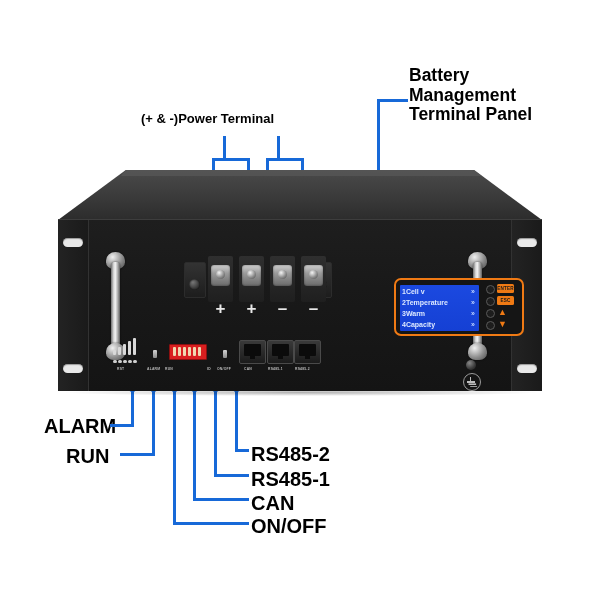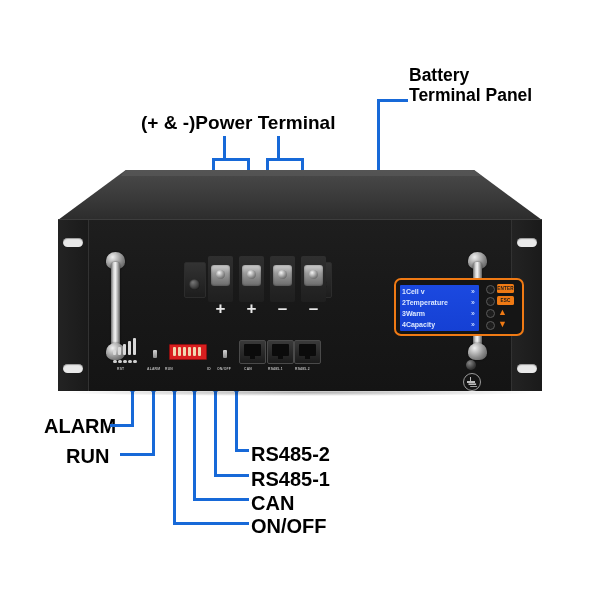--- a/index.html
+++ b/index.html
@@ -16,21 +16,21 @@
   .callout{
     position:absolute;
     color:#000;
     font-weight:bold;
     font-family:"Liberation Sans", sans-serif;
     white-space:nowrap;
     line-height:1.12;
   }
   #bms-label{left:409px;top:66px;font-size:17.5px;text-align:left;}
   #bms-label div{white-space:nowrap;}
-  #power-terminal-label{left:141px;top:112px;font-size:19px;text-align:right;}
+  #power-terminal-label{left:141px;top:112px;font-size:13px;text-align:right;}
   #alarm-label{left:44px;top:415px;font-size:20px;}
   #run-label{left:66px;top:445px;font-size:20px;}
   #rs485-2-label{left:251px;top:443px;font-size:20px;}
   #rs485-1-label{left:251px;top:468px;font-size:20px;}
   #can-label{left:251px;top:492px;font-size:20px;}
   #onoff-label{left:251px;top:515px;font-size:20px;}
 
   
   .ln{position:absolute;background:#1769d8;}
   .lnv{width:3px;}
@@ -212,20 +212,21 @@
     background:radial-gradient(ellipse at center,rgba(0,0,0,.30),rgba(0,0,0,0) 72%);
   }
 </style>
 </head>
 <body>
 
 <div id="stage">
 
   <div class="callout" id="bms-label">
     <div>Battery</div>
+    <div>Management</div>
     <div>Terminal Panel</div>
   </div>
 
   <div class="callout" id="power-terminal-label">(+ &amp; -)Power Terminal</div>
 
   <div class="callout" id="alarm-label">ALARM</div>
   <div class="callout" id="run-label">RUN</div>
   <div class="callout" id="rs485-2-label">RS485-2</div>
   <div class="callout" id="rs485-1-label">RS485-1</div>
   <div class="callout" id="can-label">CAN</div>

